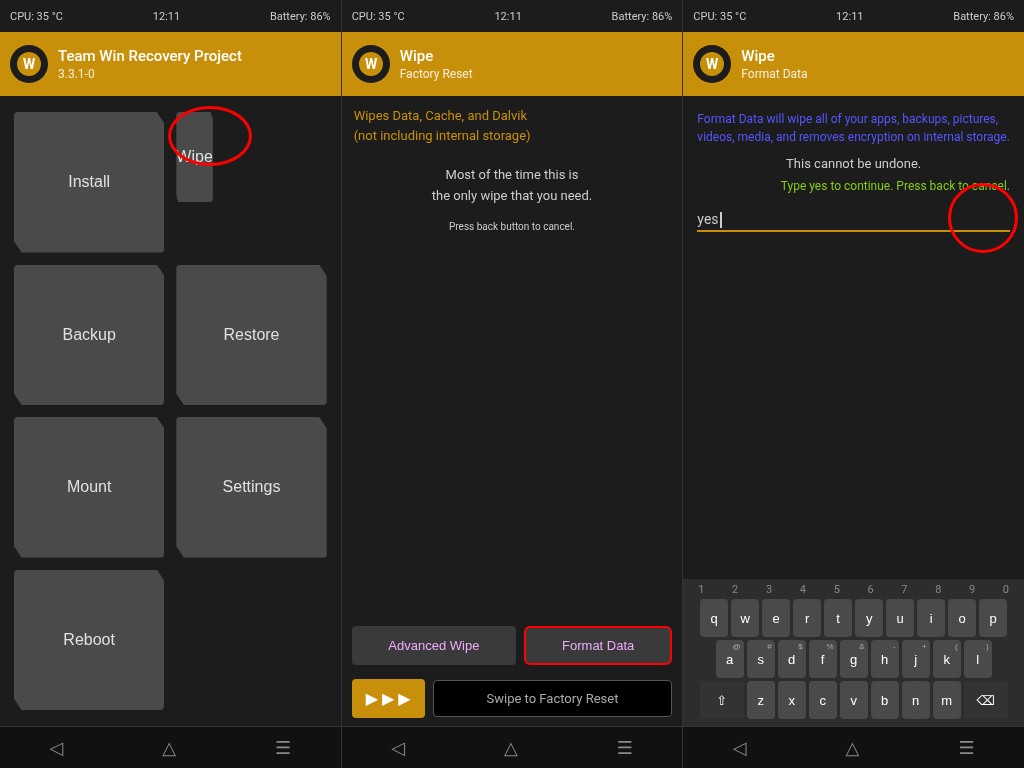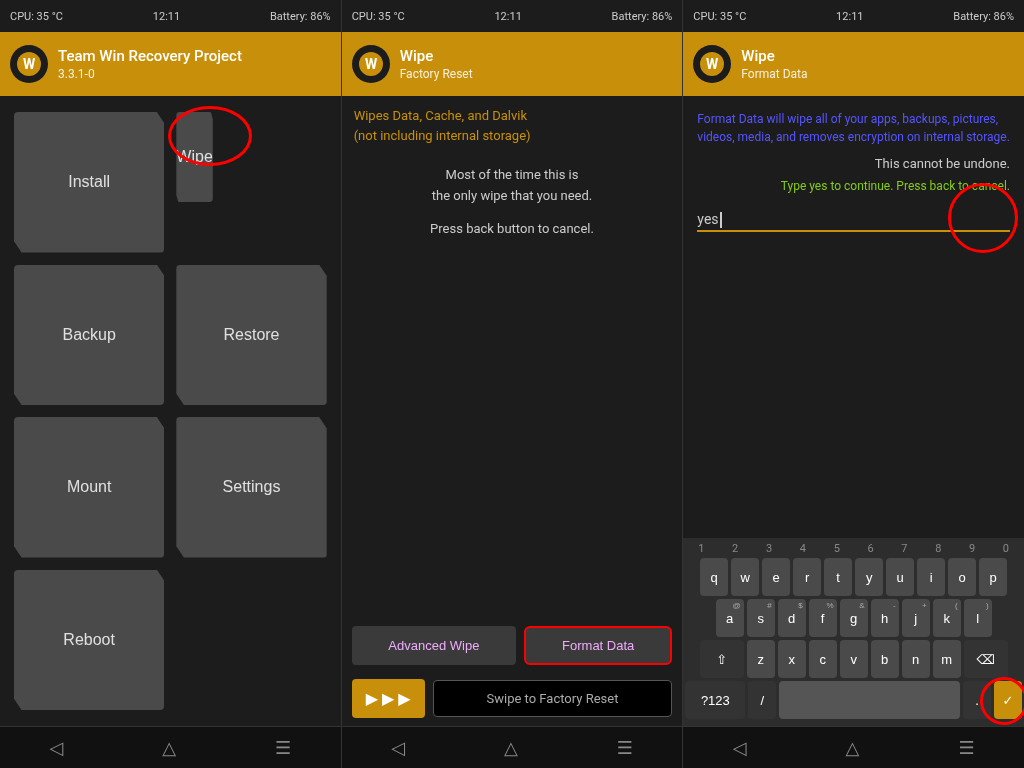--- a/index.html
+++ b/index.html
@@ -127,21 +127,21 @@
     .wipe-body-text {
       color: #ccc;
       text-align: center;
       font-size: 13px;
       margin-top: 20px;
       line-height: 1.6;
     }
     .wipe-cancel-text {
       color: #ccc;
       text-align: center;
-      font-size: 13px;
+      font-size: 10px;
       margin-top: 14px;
     }
     .wipe-buttons-row {
       display: flex;
       gap: 8px;
       padding: 8px 10px;
     }
     .wipe-btn {
       flex: 1;
       background: #3a3a3a;
@@ -197,21 +197,21 @@
     .format-warning {
       color: #5555ff;
       font-size: 12px;
       line-height: 1.5;
       margin-top: 4px;
       text-align: left;
     }
     .format-cannot {
       color: #ccc;
       font-size: 13px;
-      text-align: right;
+      text-align: center;
       margin-top: 10px;
     }
     .format-type-instruction {
       color: #84cc16;
       font-size: 12px;
       text-align: right;
       margin-top: 8px;
     }
     .format-input-row {
       display: flex;
@@ -507,30 +507,20 @@
         <button class="kb-key">z</button>
         <button class="kb-key">x</button>
         <button class="kb-key">c</button>
         <button class="kb-key">v</button>
         <button class="kb-key">b</button>
         <button class="kb-key">n</button>
         <button class="kb-key">m</button>
         <button class="kb-key dark wide">⌫</button>
       </div>
 
-      <div class="kb-row" style="position:relative;">
-        <button class="kb-key dark wider">?123</button>
-        <button class="kb-key dark">/</button>
-        <button class="kb-key space-key"></button>
-        <button class="kb-key dark">.</button>
-        <button class="kb-key gold" style="position:relative;">
-          ✓
-          <div class="confirm-circle"></div>
-        </button>
-      </div>
     </div>
     <div class="nav-bar">
       <span class="nav-icon">◁</span>
       <span class="nav-icon">△</span>
       <span class="nav-icon">☰</span>
     </div>
   </div>
 
 </div>
 

